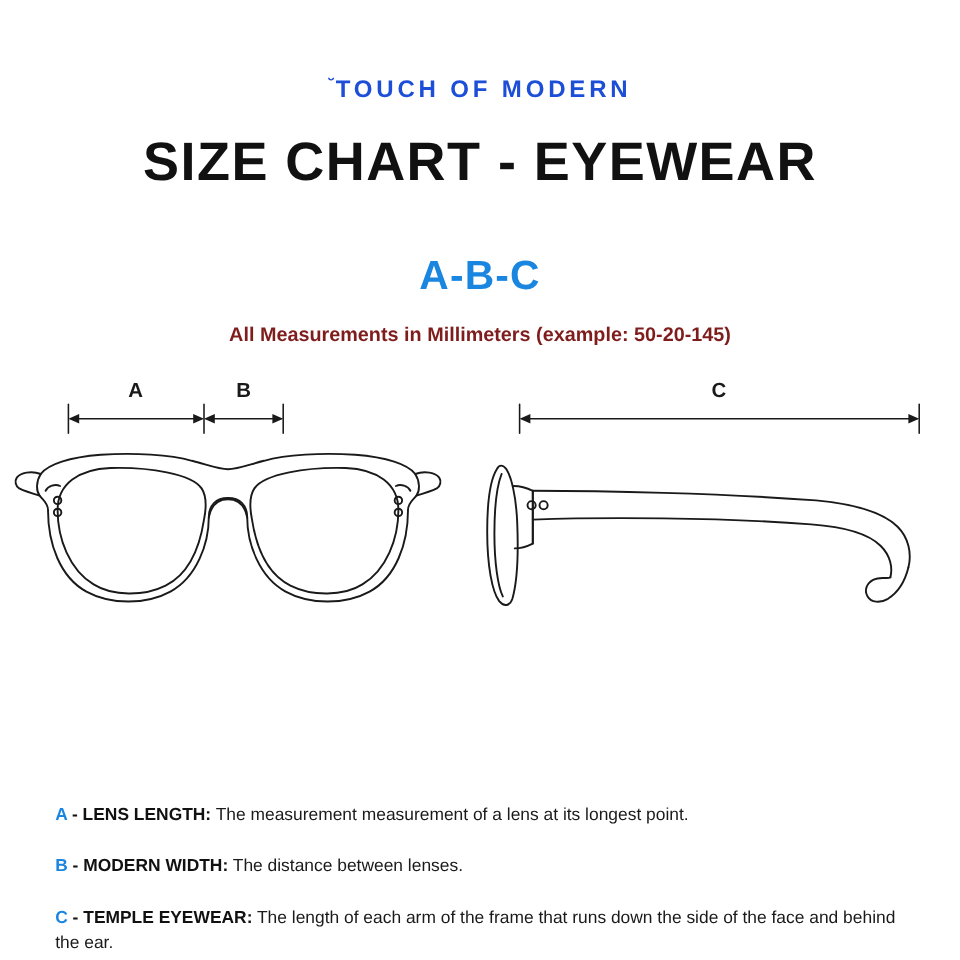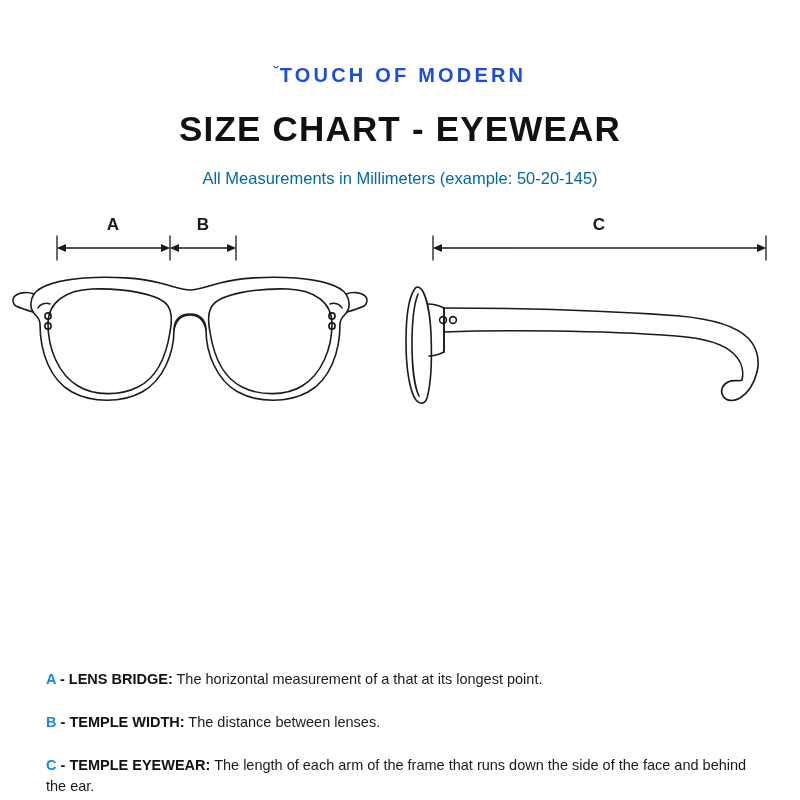--- a/index.html
+++ b/index.html
@@ -33,39 +33,39 @@
   .brand .tick {
     display: inline-block;
     transform: translateY(-5px);
     font-size: 15px;
     letter-spacing: 0;
     margin-right: 1px;
   }
   .main-title {
     text-align: center;
     margin-top: 22px;
-    font-size: 35px;
+    font-size: 45px;
     font-weight: bold;
     letter-spacing: 1.2px;
     color: #111111;
   }
   .abc {
     text-align: center;
     margin-top: 50px;
     font-size: 34px;
     font-weight: bold;
     letter-spacing: 1px;
     color: #1a86e0;
   }
   .subtitle {
     text-align: center;
     margin-top: 20px;
     font-size: 16.5px;
-    font-weight: normal;
-    color: #0369a1;
+    font-weight: bold;
+    color: #7f1d1d;
   }
 
   
   .diagram {
     position: relative;
     width: 800px;
     height: 250px;
     margin-top: 24px;
   }
   .diagram svg {
@@ -100,20 +100,21 @@
 </style>
 </head>
 <body>
 
 <div class="page">
 
   <div class="brand"><span class="tick">˘</span><span>TOUCH OF MODERN</span></div>
 
   <div class="main-title">SIZE CHART - EYEWEAR</div>
 
+  <div class="abc">A-B-C</div>
 
   <div class="subtitle">All Measurements in Millimeters (example: 50-20-145)</div>
 
   <div class="diagram">
     <svg width="800" height="250" viewBox="0 0 800 250" xmlns="http://www.w3.org/2000/svg">
       <g fill="none" stroke="#1a1a1a" stroke-width="1.6" stroke-linecap="round" stroke-linejoin="round">
 
         <line x1="57" y1="24" x2="57" y2="48" stroke-width="1.3"></line>
         <line x1="170" y1="24" x2="170" y2="48" stroke-width="1.3"></line>
         <line x1="236" y1="24" x2="236" y2="48" stroke-width="1.3"></line>
@@ -215,23 +216,23 @@
       </g>
 
       <text x="113" y="18" text-anchor="middle" font-family="Liberation Sans, sans-serif" font-size="17" font-weight="bold" fill="#1a1a1a">A</text>
       <text x="203" y="18" text-anchor="middle" font-family="Liberation Sans, sans-serif" font-size="17" font-weight="bold" fill="#1a1a1a">B</text>
       <text x="599" y="18" text-anchor="middle" font-family="Liberation Sans, sans-serif" font-size="17" font-weight="bold" fill="#1a1a1a">C</text>
     </svg>
   </div>
 
   <div class="legend">
     <div class="legend-row">
-      <span class="key">A</span><span class="term"> - </span><span class="term">LENS BRIDGE:</span><span class="desc"> The horizontal measurement of a that at its longest point.</span>
+      <span class="key">A</span><span class="term"> - </span><span class="term">LENS LENGTH:</span><span class="desc"> The measurement measurement of a lens at its longest point.</span>
     </div>
     <div class="legend-row">
-      <span class="key">B</span><span class="term"> - </span><span class="term">TEMPLE WIDTH:</span><span class="desc"> The distance between lenses.</span>
+      <span class="key">B</span><span class="term"> - </span><span class="term">MODERN WIDTH:</span><span class="desc"> The distance between lenses.</span>
     </div>
     <div class="legend-row">
       <span class="key">C</span><span class="term"> - </span><span class="term">TEMPLE EYEWEAR:</span><span class="desc"> The length of each arm of the frame that runs down the side of the face and behind the ear.</span>
     </div>
   </div>
 
 </div>
 
 </body></html>

